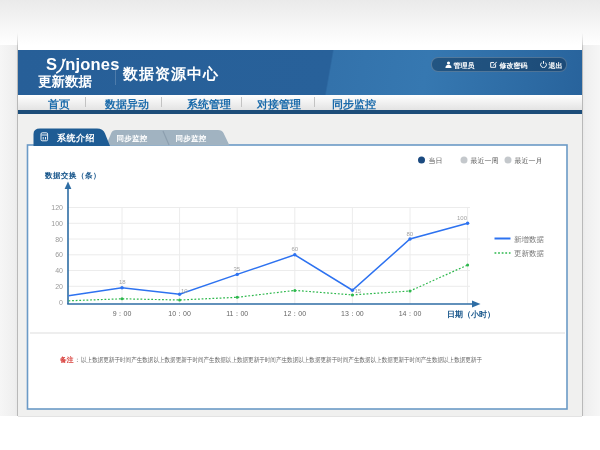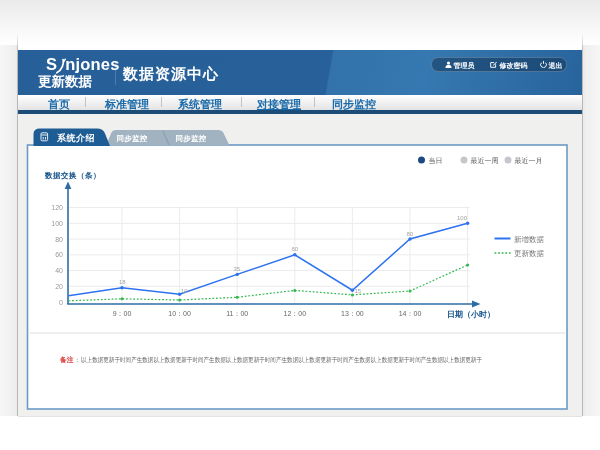--- a/index.html
+++ b/index.html
@@ -64,25 +64,25 @@
       <span class="pi" style="left:107.5px;top:3px;"><svg width="7" height="7" viewBox="0 0 8 8">
             <path d="M1.7 1.9 A3.3 3.3 0 1 0 6.3 1.9" stroke="#fff" stroke-width="1.1" fill="none"></path>
             <path d="M4 0 L4 3.2" stroke="#fff" stroke-width="1.1"></path>
           </svg></span>
       <span class="pt" style="left:116.5px;">退出</span>
     </div>  
     </div>
   <div id="nav" class="abs">
     <div class="navitem" style="left:30px;">首页</div>
     <div class="navdiv" style="left:67px;"></div>
-    <div class="navitem" style="left:87px;">标准管理</div>
+    <div class="navitem" style="left:87px;">数据异动</div>
     <div class="navdiv" style="left:143px;"></div>
-    <div class="navitem" style="left:160px;">系统管理</div>
+    <div class="navitem" style="left:169px;">系统管理</div>
     <div class="navdiv" style="left:223px;"></div>
-    <div class="navitem" style="left:239px;text-decoration:underline;">对接管理</div>
+    <div class="navitem" style="left:239px;">对接管理</div>
     <div class="navdiv" style="left:296px;"></div>
     <div class="navitem" style="left:314px;">同步监控</div>
   </div>
   <div id="content" class="abs"></div>
 </div>
 
 <svg class="abs" style="left:0;top:0;" width="600" height="450" viewBox="0 0 600 450">
 
   <rect x="27.5" y="145" width="539.5" height="264" fill="#ffffff" stroke="#6b9ac6" stroke-width="1.6"></rect>
 

